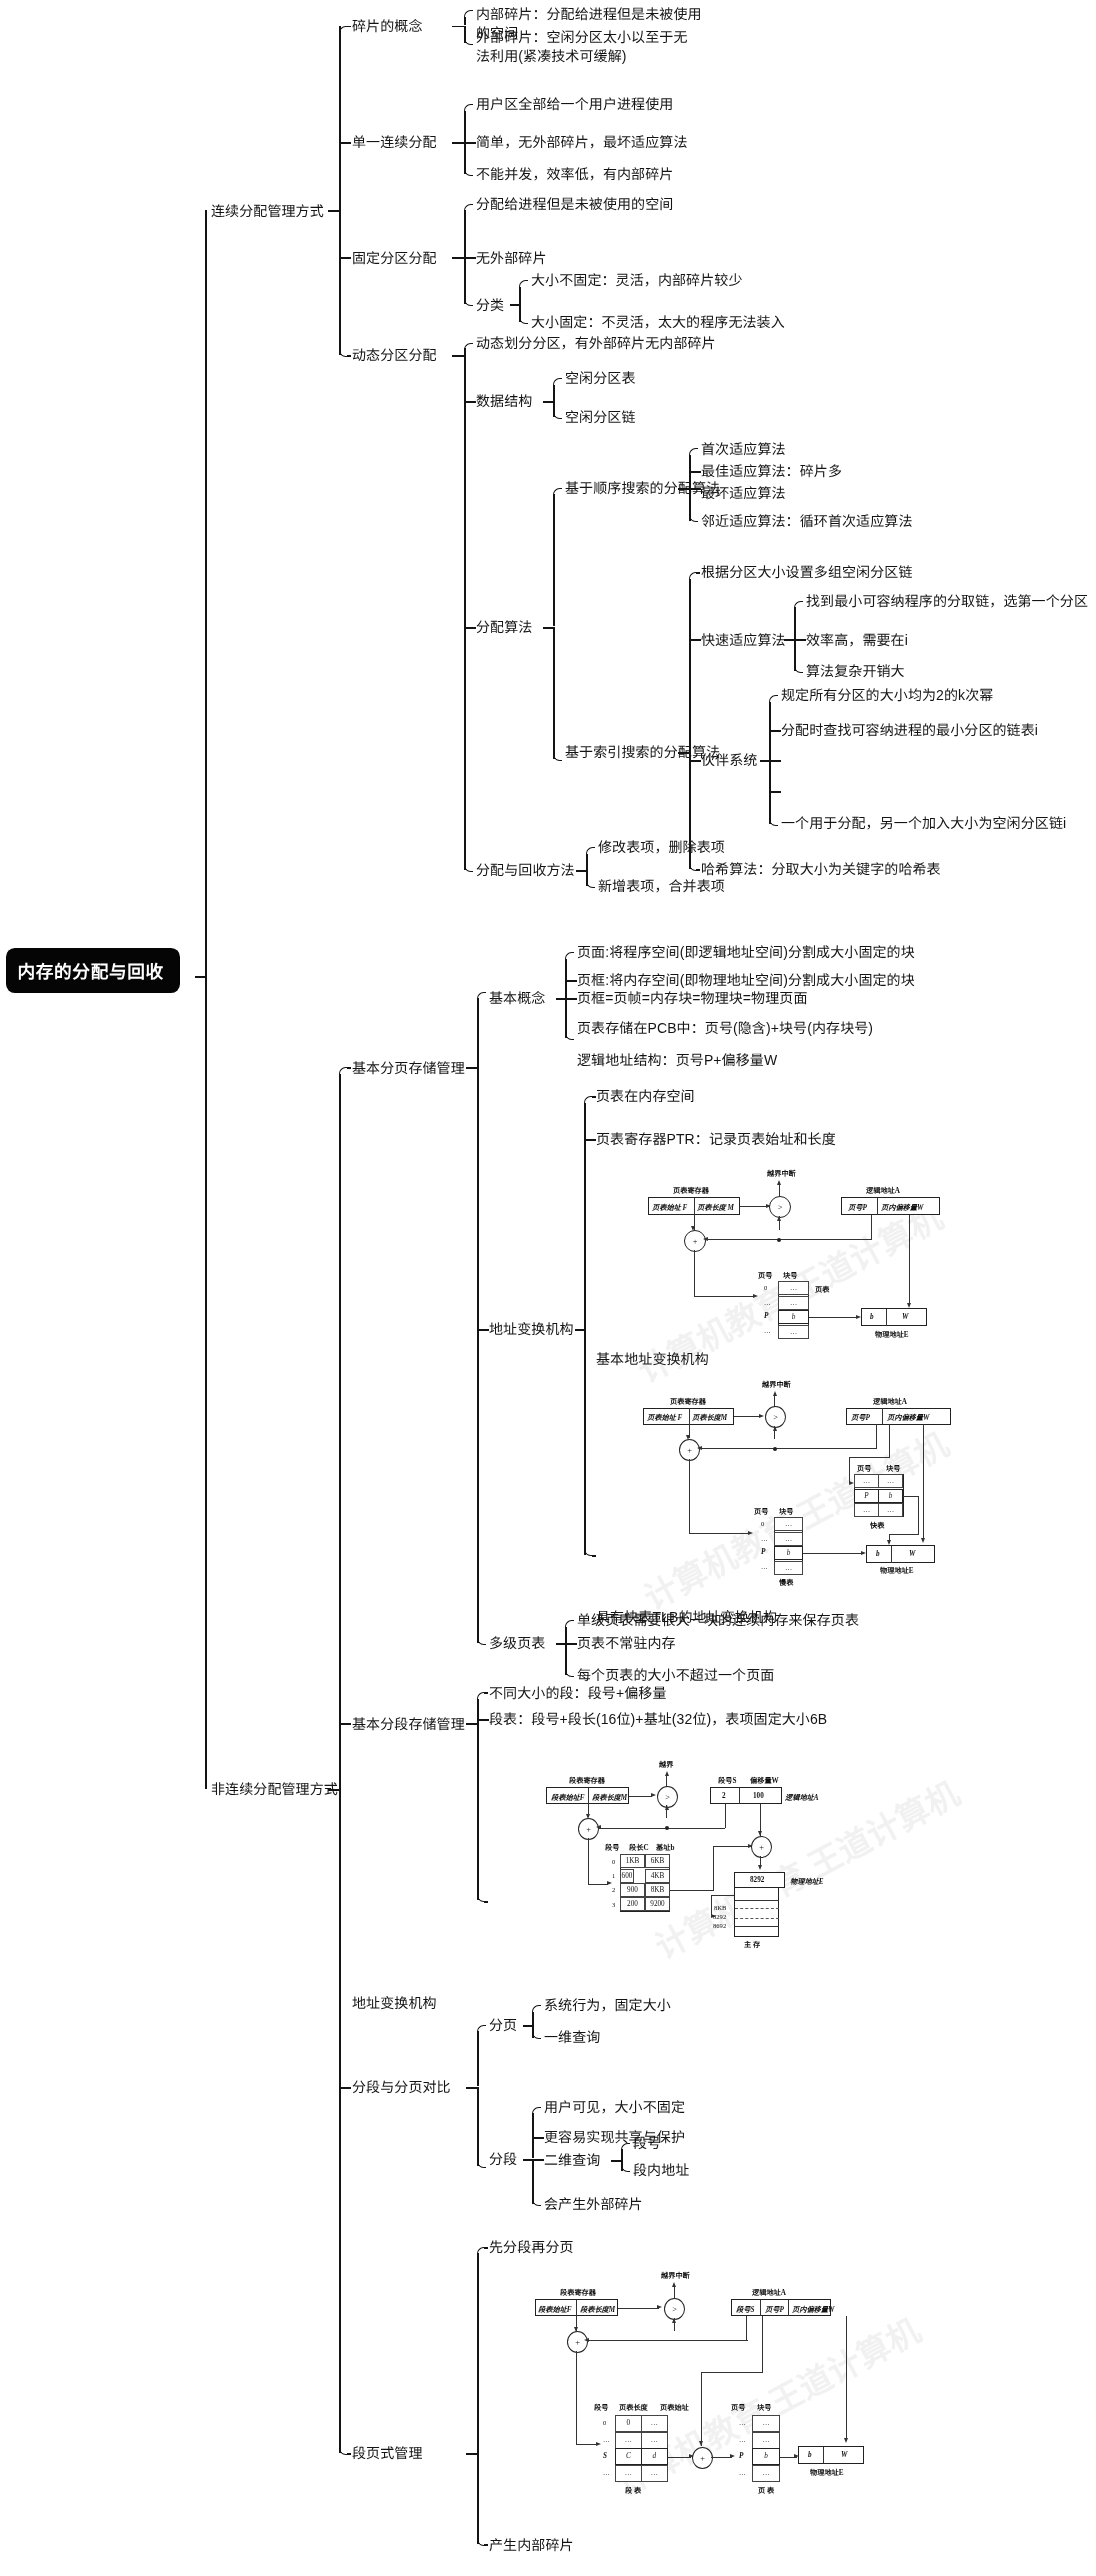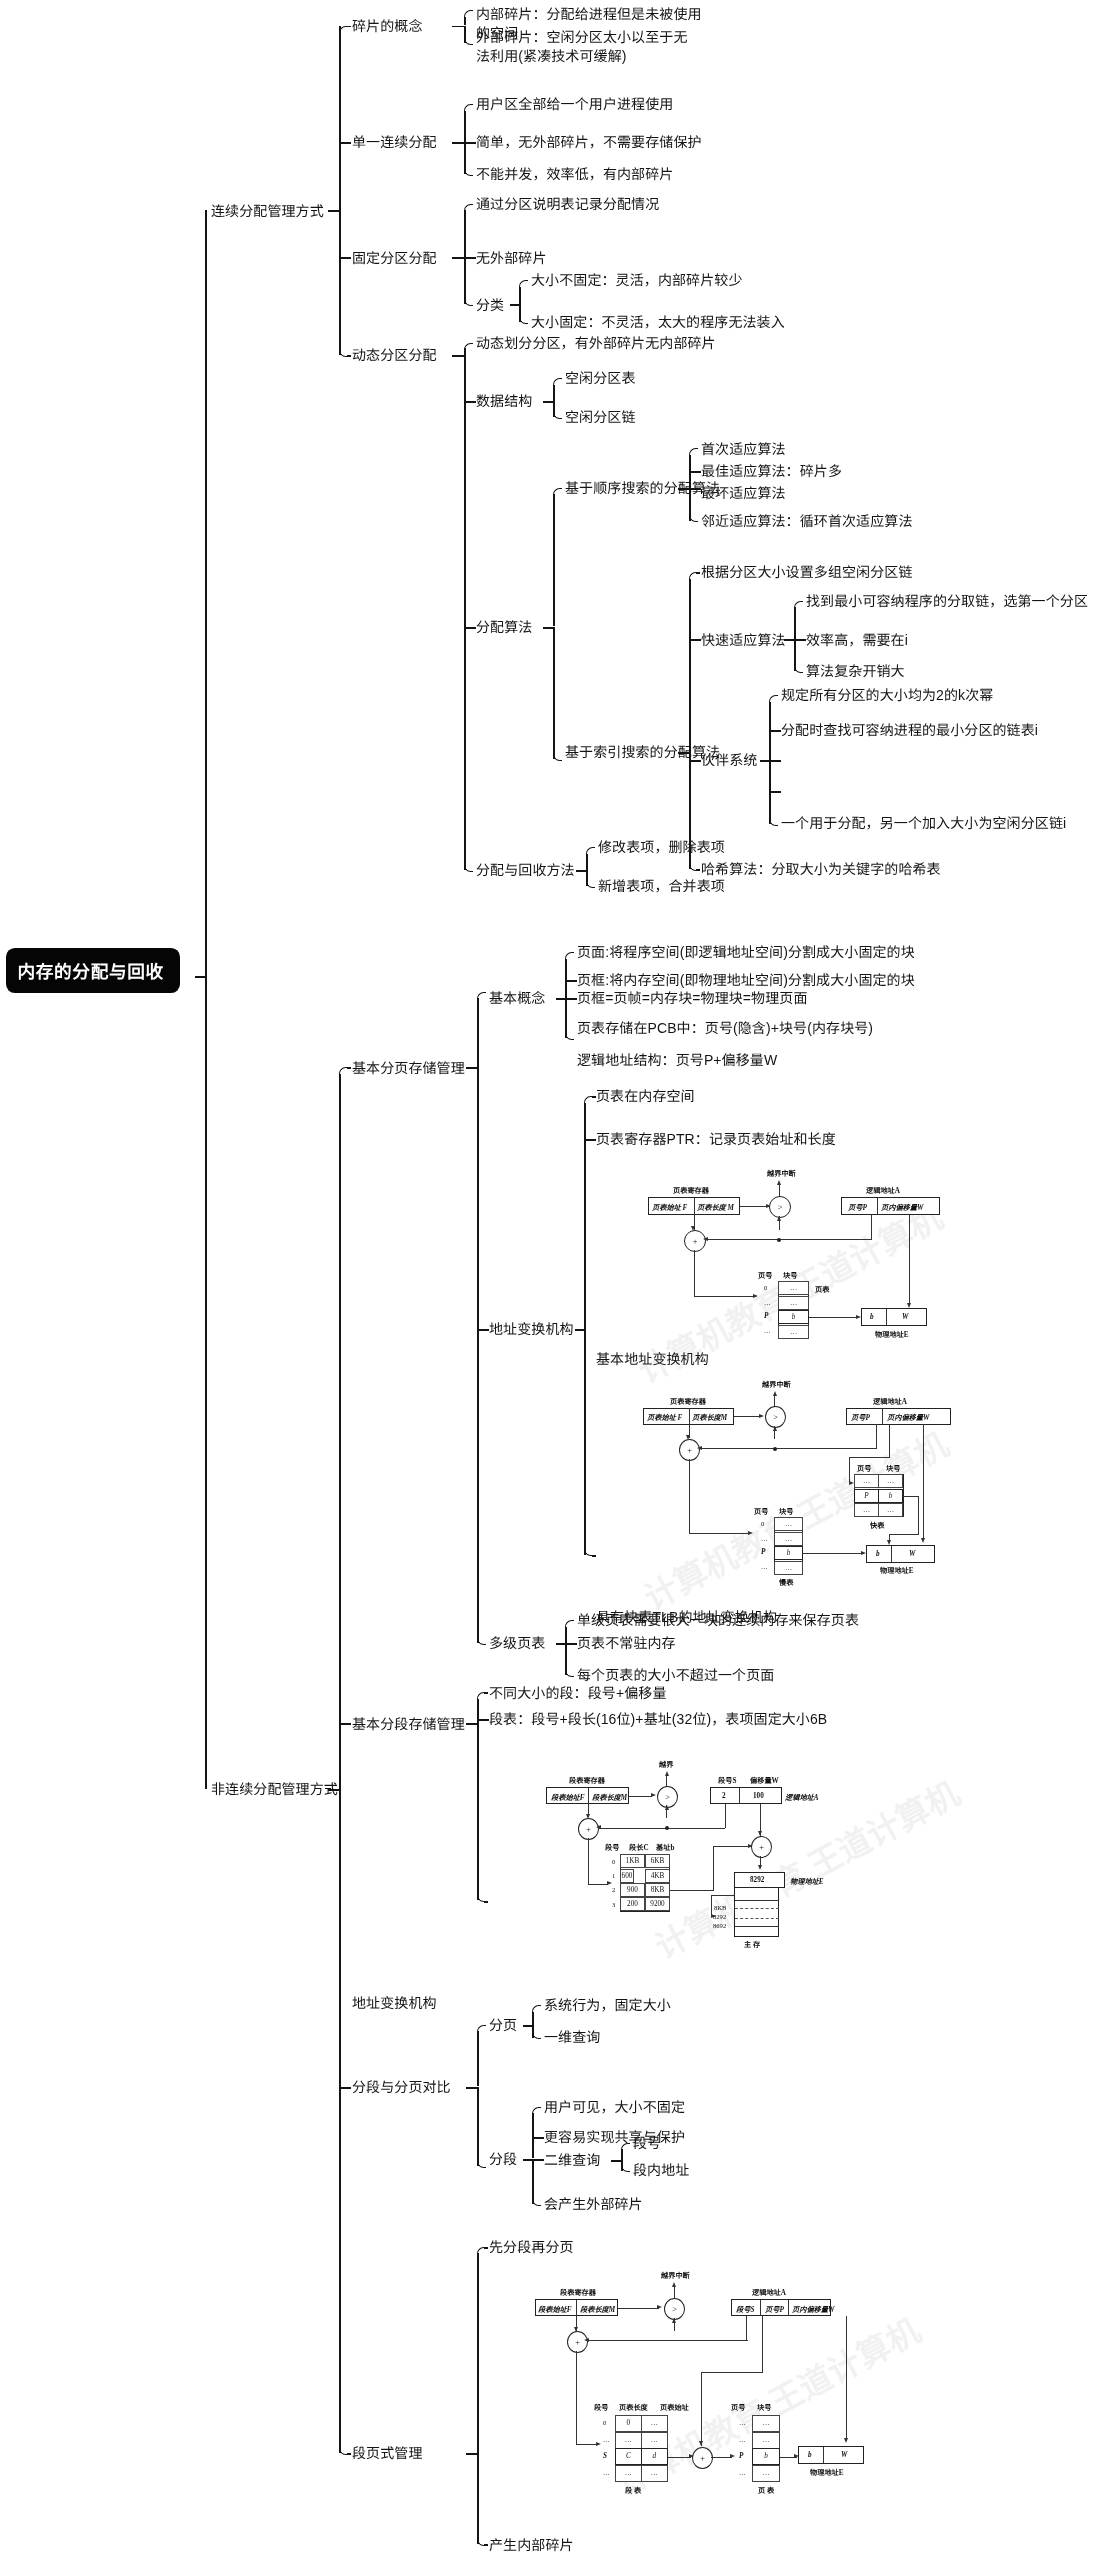--- a/index.html
+++ b/index.html
@@ -126,31 +126,31 @@
   <div class="node wrap" style="left:476px;top:28px;width:216px;">外部碎片：空闲分区太小以至于无法利用(紧凑技术可缓解)</div>
 
   <div class="node" style="left:352px;top:133px;">单一连续分配</div>
   <div class="hline" style="left:452px;top:142px;width:12px;"></div>
   <div class="vline" style="left:464px;top:111px;height:32px;"></div>
   <div class="vline" style="left:464px;top:142px;height:32px;"></div>
   <div class="elbow" style="left:464px;top:104px;width:7.8px;height:7.8px;"></div>
   <div class="elbow-b" style="left:464px;top:167px;width:7.8px;height:7.8px;"></div>
   <div class="hline" style="left:464px;top:142px;width:12px;"></div>
   <div class="node" style="left:476px;top:95px;">用户区全部给一个用户进程使用</div>
-  <div class="node" style="left:476px;top:133px;">简单，无外部碎片，不需要存储保护</div>
+  <div class="node" style="left:476px;top:133px;">简单，无外部碎片，最坏适应算法</div>
   <div class="node" style="left:476px;top:165px;">不能并发，效率低，有内部碎片</div>
 
   <div class="node" style="left:352px;top:249px;">固定分区分配</div>
   <div class="hline" style="left:452px;top:257px;width:12px;"></div>
   <div class="vline" style="left:464px;top:210px;height:47px;"></div>
   <div class="vline" style="left:464px;top:257px;height:47px;"></div>
   <div class="elbow" style="left:464px;top:204px;width:7.8px;height:7.8px;"></div>
   <div class="elbow-b" style="left:464px;top:297px;width:7.8px;height:7.8px;"></div>
   <div class="hline" style="left:464px;top:257px;width:12px;"></div>
-  <div class="node" style="left:476px;top:195px;">通过分区说明表记录分配情况</div>
+  <div class="node" style="left:476px;top:195px;">分配给进程但是未被使用的空间</div>
   <div class="node" style="left:476px;top:249px;">无外部碎片</div>
 
   <div class="node" style="left:476px;top:296px;">分类</div>
   <div class="hline" style="left:510px;top:304px;width:10px;"></div>
   <div class="vline" style="left:519px;top:287px;height:17.7px;"></div>
   <div class="vline" style="left:519px;top:304px;height:17.7px;"></div>
   <div class="elbow" style="left:519px;top:280px;width:7.8px;height:7.8px;"></div>
   <div class="elbow-b" style="left:519px;top:315px;width:7.8px;height:7.8px;"></div>
   <div class="node" style="left:531px;top:271px;">大小不固定：灵活，内部碎片较少</div>
   <div class="node" style="left:531px;top:313px;">大小固定：不灵活，太大的程序无法装入</div>

